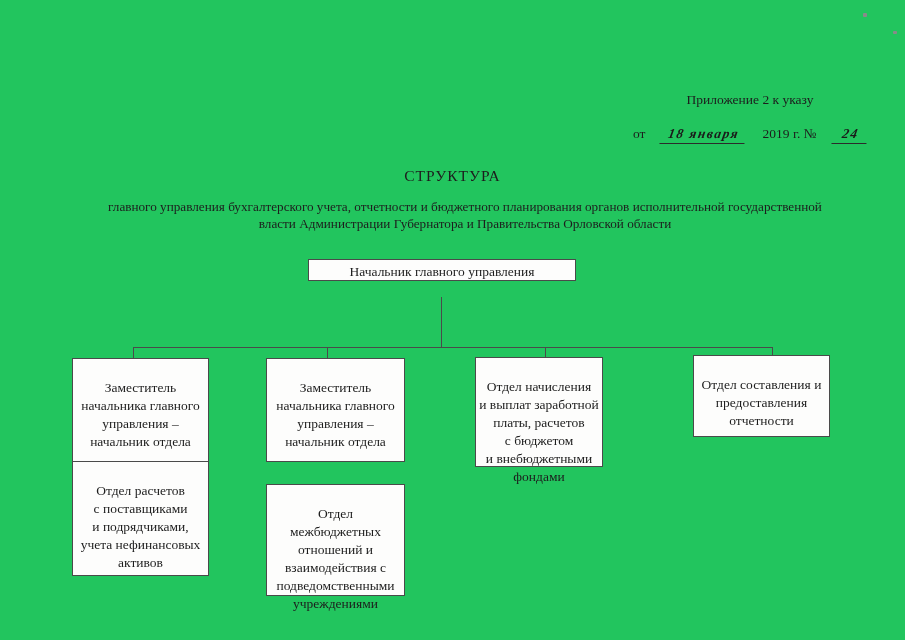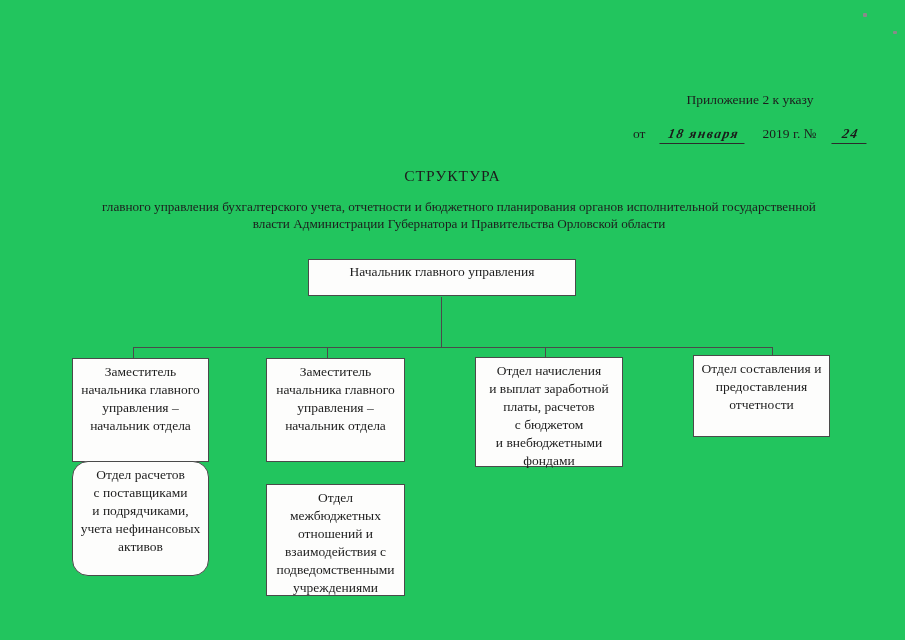--- a/index.html
+++ b/index.html
@@ -51,47 +51,47 @@
     left: 0;
     width: 905px;
     text-align: center;
     font-size: 15.5px;
     letter-spacing: 1px;
     color: #1d1d1d;
   }
   .doc-subtitle {
     position: absolute;
     top: 199px;
-    left: 49px;
+    left: 55px;
     width: 820px;
     text-align: center;
     font-size: 13.2px;
     line-height: 16.5px;
     white-space: pre-line;
     color: #1d1d1d;
   }
   
   .box {
     position: absolute;
     box-sizing: border-box;
     border: 1px solid #4a4a4a;
     background: #fdfdfc;
     text-align: center;
     font-size: 13.5px;
     line-height: 18px;
-    padding-top: 4px;
+    padding-top: 20px;
     white-space: pre-line;
     color: #1d1d1d;
   }
-  .root-box   { left: 308px; top: 259px; width: 268px; height: 37px; padding-top: 3px; }
+  .root-box   { left: 308px; top: 259px; width: 268px; height: 22px; padding-top: 3px; }
   .c1-top     { left: 72px;  top: 358px; width: 137px; height: 104px; }
-  .c1-bottom  { left: 72px;  top: 461px; width: 137px; height: 115px; border-radius: 16px; }
+  .c1-bottom  { left: 72px;  top: 461px; width: 137px; height: 115px; }
   .c2-top     { left: 266px; top: 358px; width: 139px; height: 104px; }
   .c2-bottom  { left: 266px; top: 484px; width: 139px; height: 112px; }
-  .c3-top     { left: 475px; top: 357px; width: 148px; height: 110px; }
+  .c3-top     { left: 475px; top: 357px; width: 128px; height: 110px; }
   .c4-top     { left: 693px; top: 355px; width: 137px; height: 82px; }
   
   .line { position: absolute; background: #4a4a4a; }
   .v-root   { left: 441px; top: 297px; width: 1px; height: 51px; }
   .h-main   { left: 133px; top: 347px; width: 640px; height: 1px; }
   .v-drop1  { left: 133px; top: 347px; width: 1px; height: 12px; }
   .v-drop2  { left: 327px; top: 347px; width: 1px; height: 12px; }
   .v-drop3  { left: 545px; top: 347px; width: 1px; height: 11px; }
   .v-drop4  { left: 772px; top: 347px; width: 1px; height: 9px; }
   

